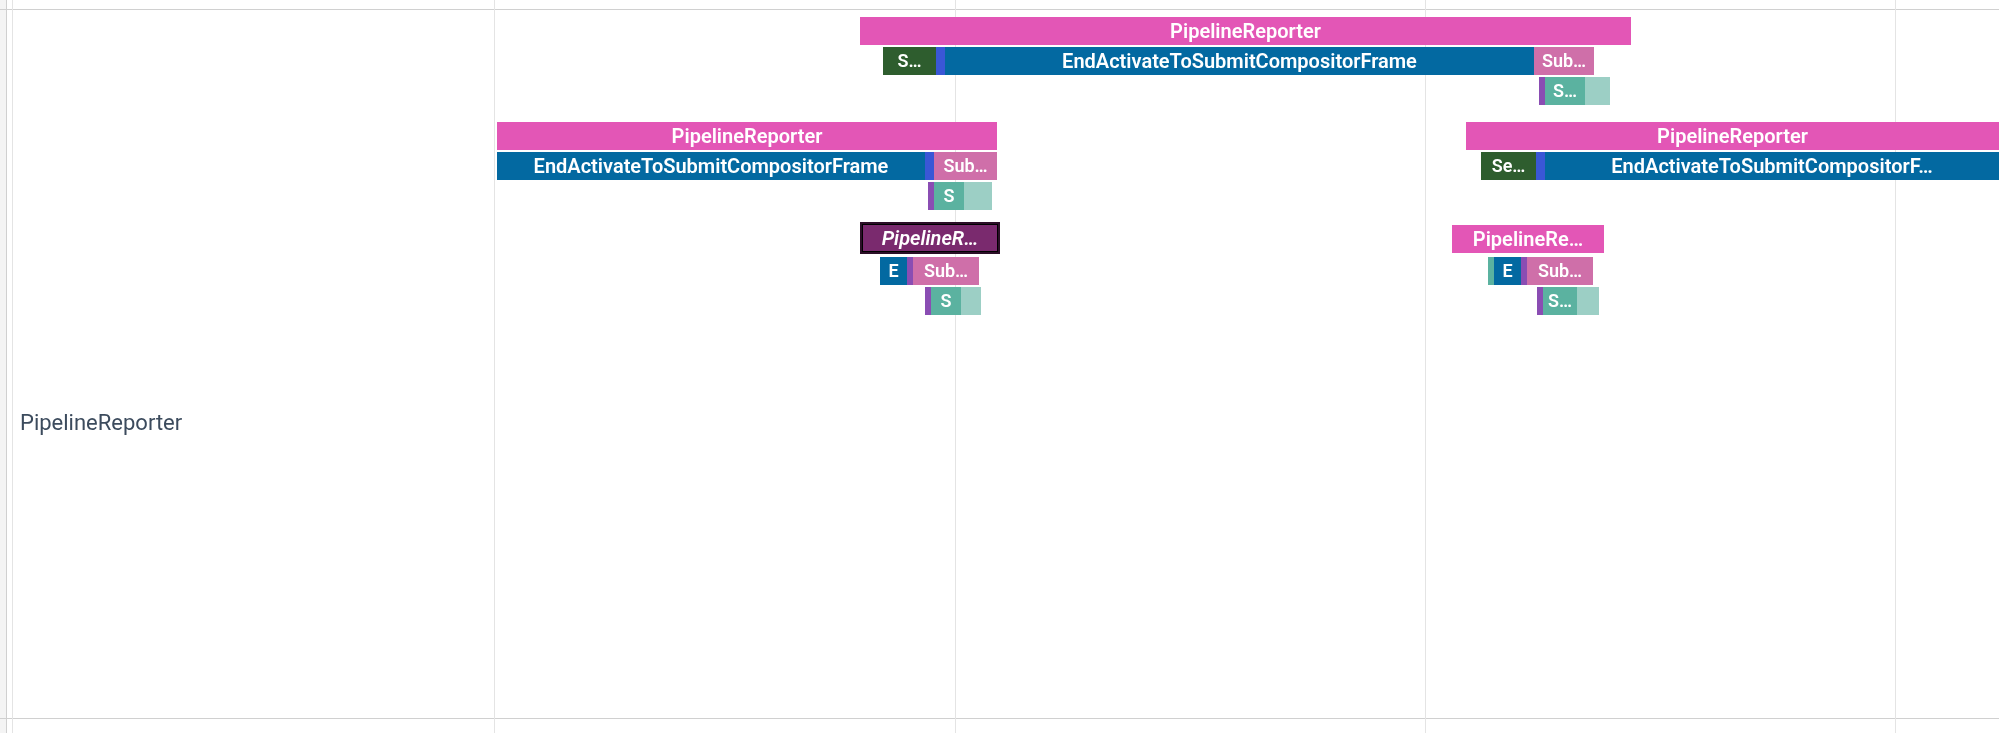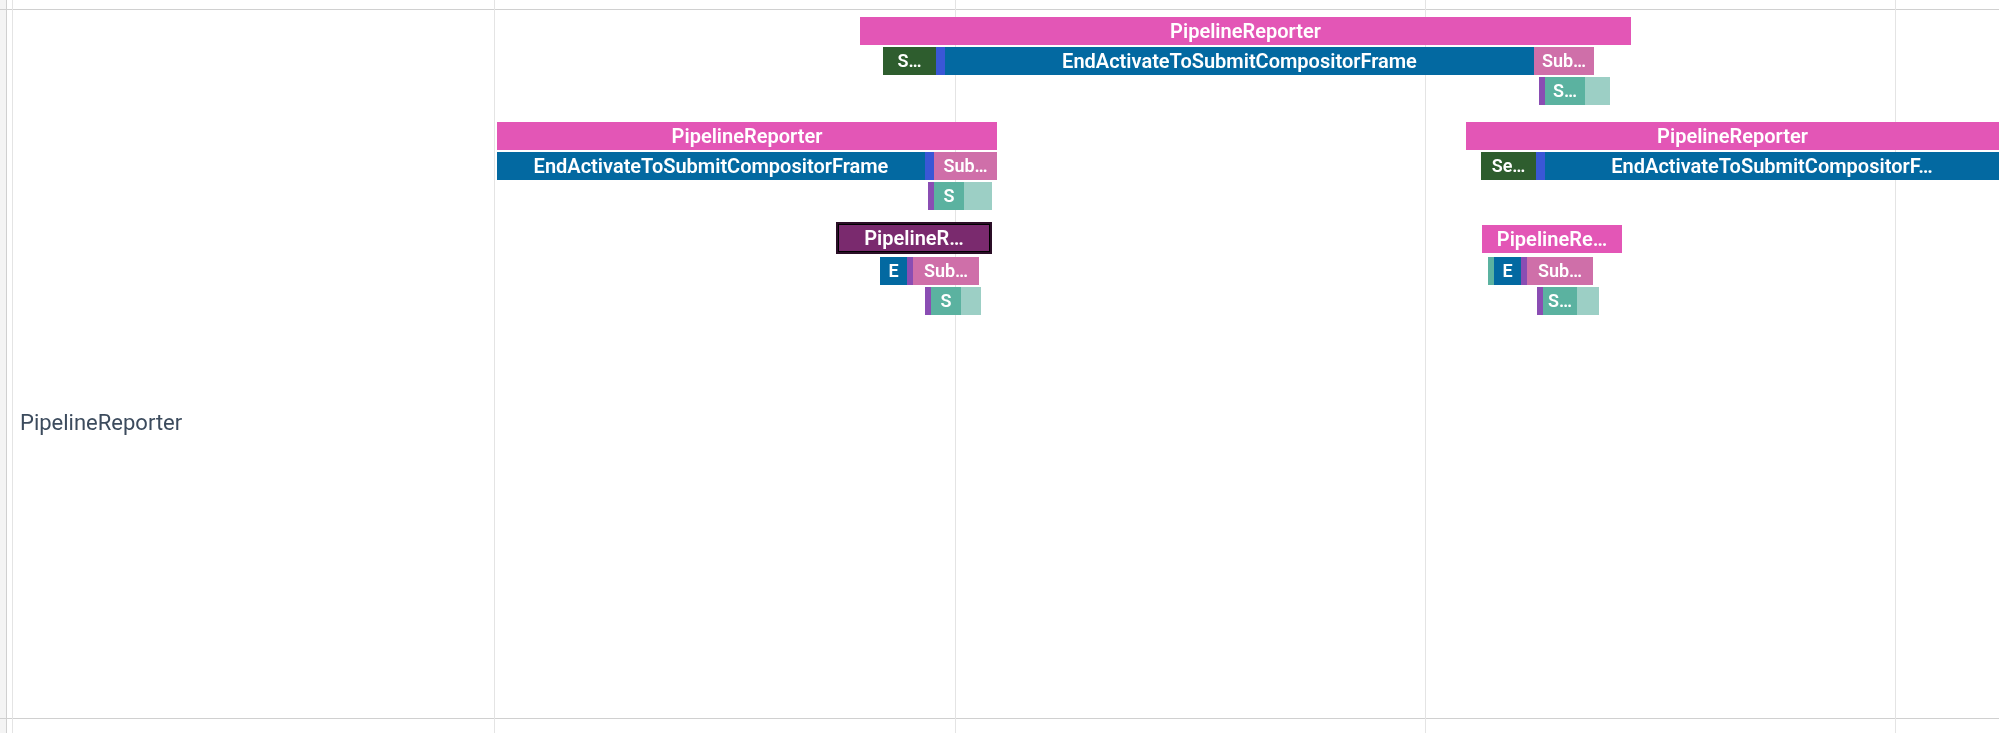--- a/index.html
+++ b/index.html
@@ -110,22 +110,22 @@
     <div class="slice pink" style="left: 1466px; top: 122px; width: 533px;">PipelineReporter</div>
     <div class="slice crimson" style="left: 497px; top: 152px; width: 428px;">EndActivateToSubmitCompositorFrame</div>
     <div class="slice blue" style="left: 925px; top: 152px; width: 9px;"></div>
     <div class="slice mauve small" style="left: 934px; top: 152px; width: 63px;">Sub…</div>
     <div class="slice darkgreen small" style="left: 1481px; top: 152px; width: 55px;">Se…</div>
     <div class="slice blue" style="left: 1536px; top: 152px; width: 9px;"></div>
     <div class="slice crimson" style="left: 1545px; top: 152px; width: 454px;">EndActivateToSubmitCompositorF…</div>
     <div class="slice violet" style="left: 928px; top: 182px; width: 6px;"></div>
     <div class="slice teal small" style="left: 934px; top: 182px; width: 30px;">S</div>
     <div class="slice tealpale" style="left: 964px; top: 182px; width: 28px;"></div>
-    <div class="slice purpledeep" style="left: 836px; top: 222px; width: 156px;">PipelineR…</div>
-    <div class="slice pink" style="left: 1482px; top: 225px; width: 140px;">PipelineRe…</div>
+    <div class="slice purpledeep" style="left: 860px; top: 222px; width: 140px; font-style: italic;">PipelineR…</div>
+    <div class="slice pink" style="left: 1452px; top: 225px; width: 152px;">PipelineRe…</div>
     <div class="slice crimson small" style="left: 880px; top: 257px; width: 27px;">E</div>
     <div class="slice violet" style="left: 907px; top: 257px; width: 6px;"></div>
     <div class="slice mauve small" style="left: 913px; top: 257px; width: 66px;">Sub…</div>
     <div class="slice teal" style="left: 1488px; top: 257px; width: 6px;"></div>
     <div class="slice crimson small" style="left: 1494px; top: 257px; width: 27px;">E</div>
     <div class="slice violet" style="left: 1521px; top: 257px; width: 6px;"></div>
     <div class="slice mauve small" style="left: 1527px; top: 257px; width: 66px;">Sub…</div>
     <div class="slice violet" style="left: 925px; top: 287px; width: 6px;"></div>
     <div class="slice teal small" style="left: 931px; top: 287px; width: 30px;">S</div>
     <div class="slice tealpale" style="left: 961px; top: 287px; width: 20px;"></div>

